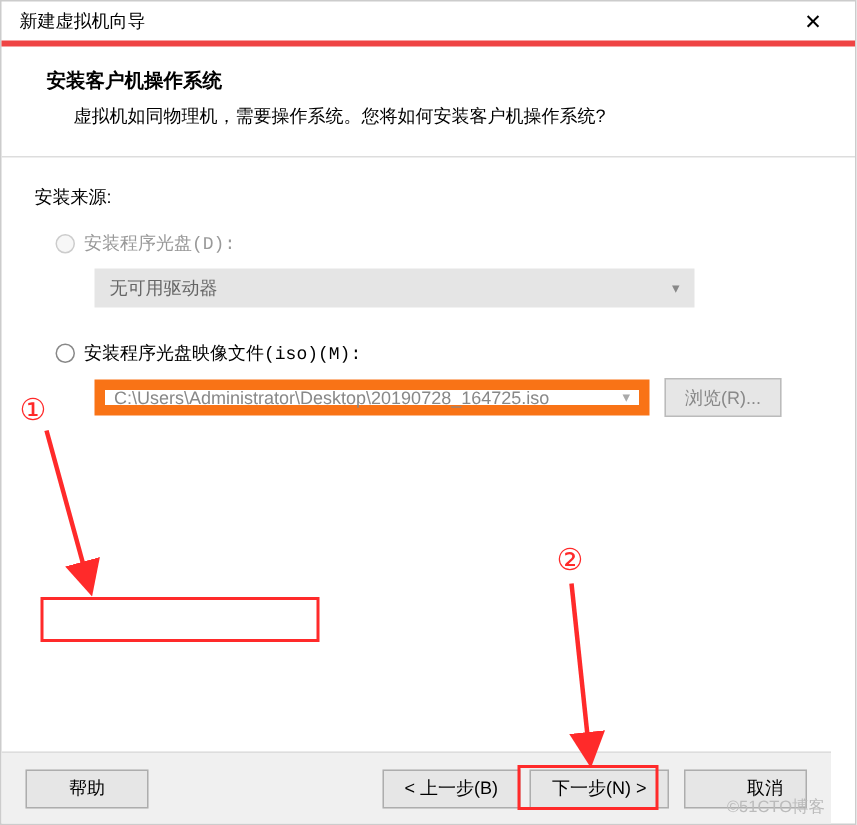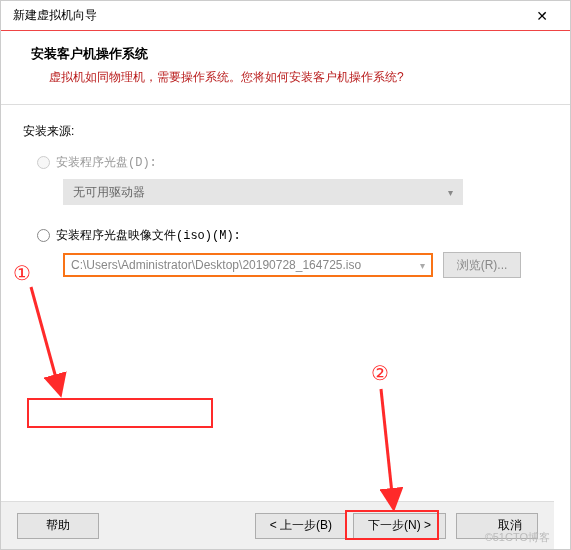--- a/index.html
+++ b/index.html
@@ -18,37 +18,37 @@
       border: 1px solid #ccc;
       background: #fff;
       position: relative;
     }
     .titlebar {
       display: flex;
       align-items: center;
       justify-content: space-between;
       height: 30px;
       padding: 0 8px 0 12px;
-      border-bottom: 1px solid #ef4444;
+      border-bottom: 4px solid #ef4444;
     }
     .titlebar .title { font-size: 12px; }
     .close {
       width: 40px;
       height: 28px;
       text-align: center;
       line-height: 28px;
       font-size: 14px;
       cursor: pointer;
     }
     .header {
       padding: 14px 20px 18px 30px;
       border-bottom: 1px solid #ddd;
     }
     .header-title { font-weight: bold; font-size: 13px; margin-bottom: 6px; }
-    .header-sub { font-size: 12px; color: #b91c1c; padding-left: 18px; }
+    .header-sub { font-size: 12px; color: #000000; padding-left: 18px; }
     .content {
       padding: 18px 22px 0 22px;
     }
     .source-label { margin-bottom: 14px; }
     .option { margin: 6px 0 6px 14px; display: flex; align-items: center; }
     .radio {
       width: 13px; height: 13px; border-radius: 50%;
       border: 1px solid #888; margin-right: 6px;
       display: inline-block; position: relative; background:#fff;
     }
@@ -67,21 +67,21 @@
       padding: 0 10px;
       color: #666;
     }
     .dropdown .arrow { color:#888; font-size:10px; }
     .iso-row {
       margin: 8px 0 0 40px;
       display: flex; align-items: center; gap: 10px;
     }
     .iso-input {
       width: 370px; height: 24px;
-      border: 2px solid #f97316;
+      border: 7px solid #f97316;
       background: #fff;
       color: #888;
       padding: 0 6px;
       display: flex; align-items: center; justify-content: space-between;
     }
     .iso-input .arrow { color:#aaa; font-size:10px; }
     .browse-btn {
       width: 78px; height: 26px;
       background: #e6e6e6;
       border: 1px solid #bbb;

